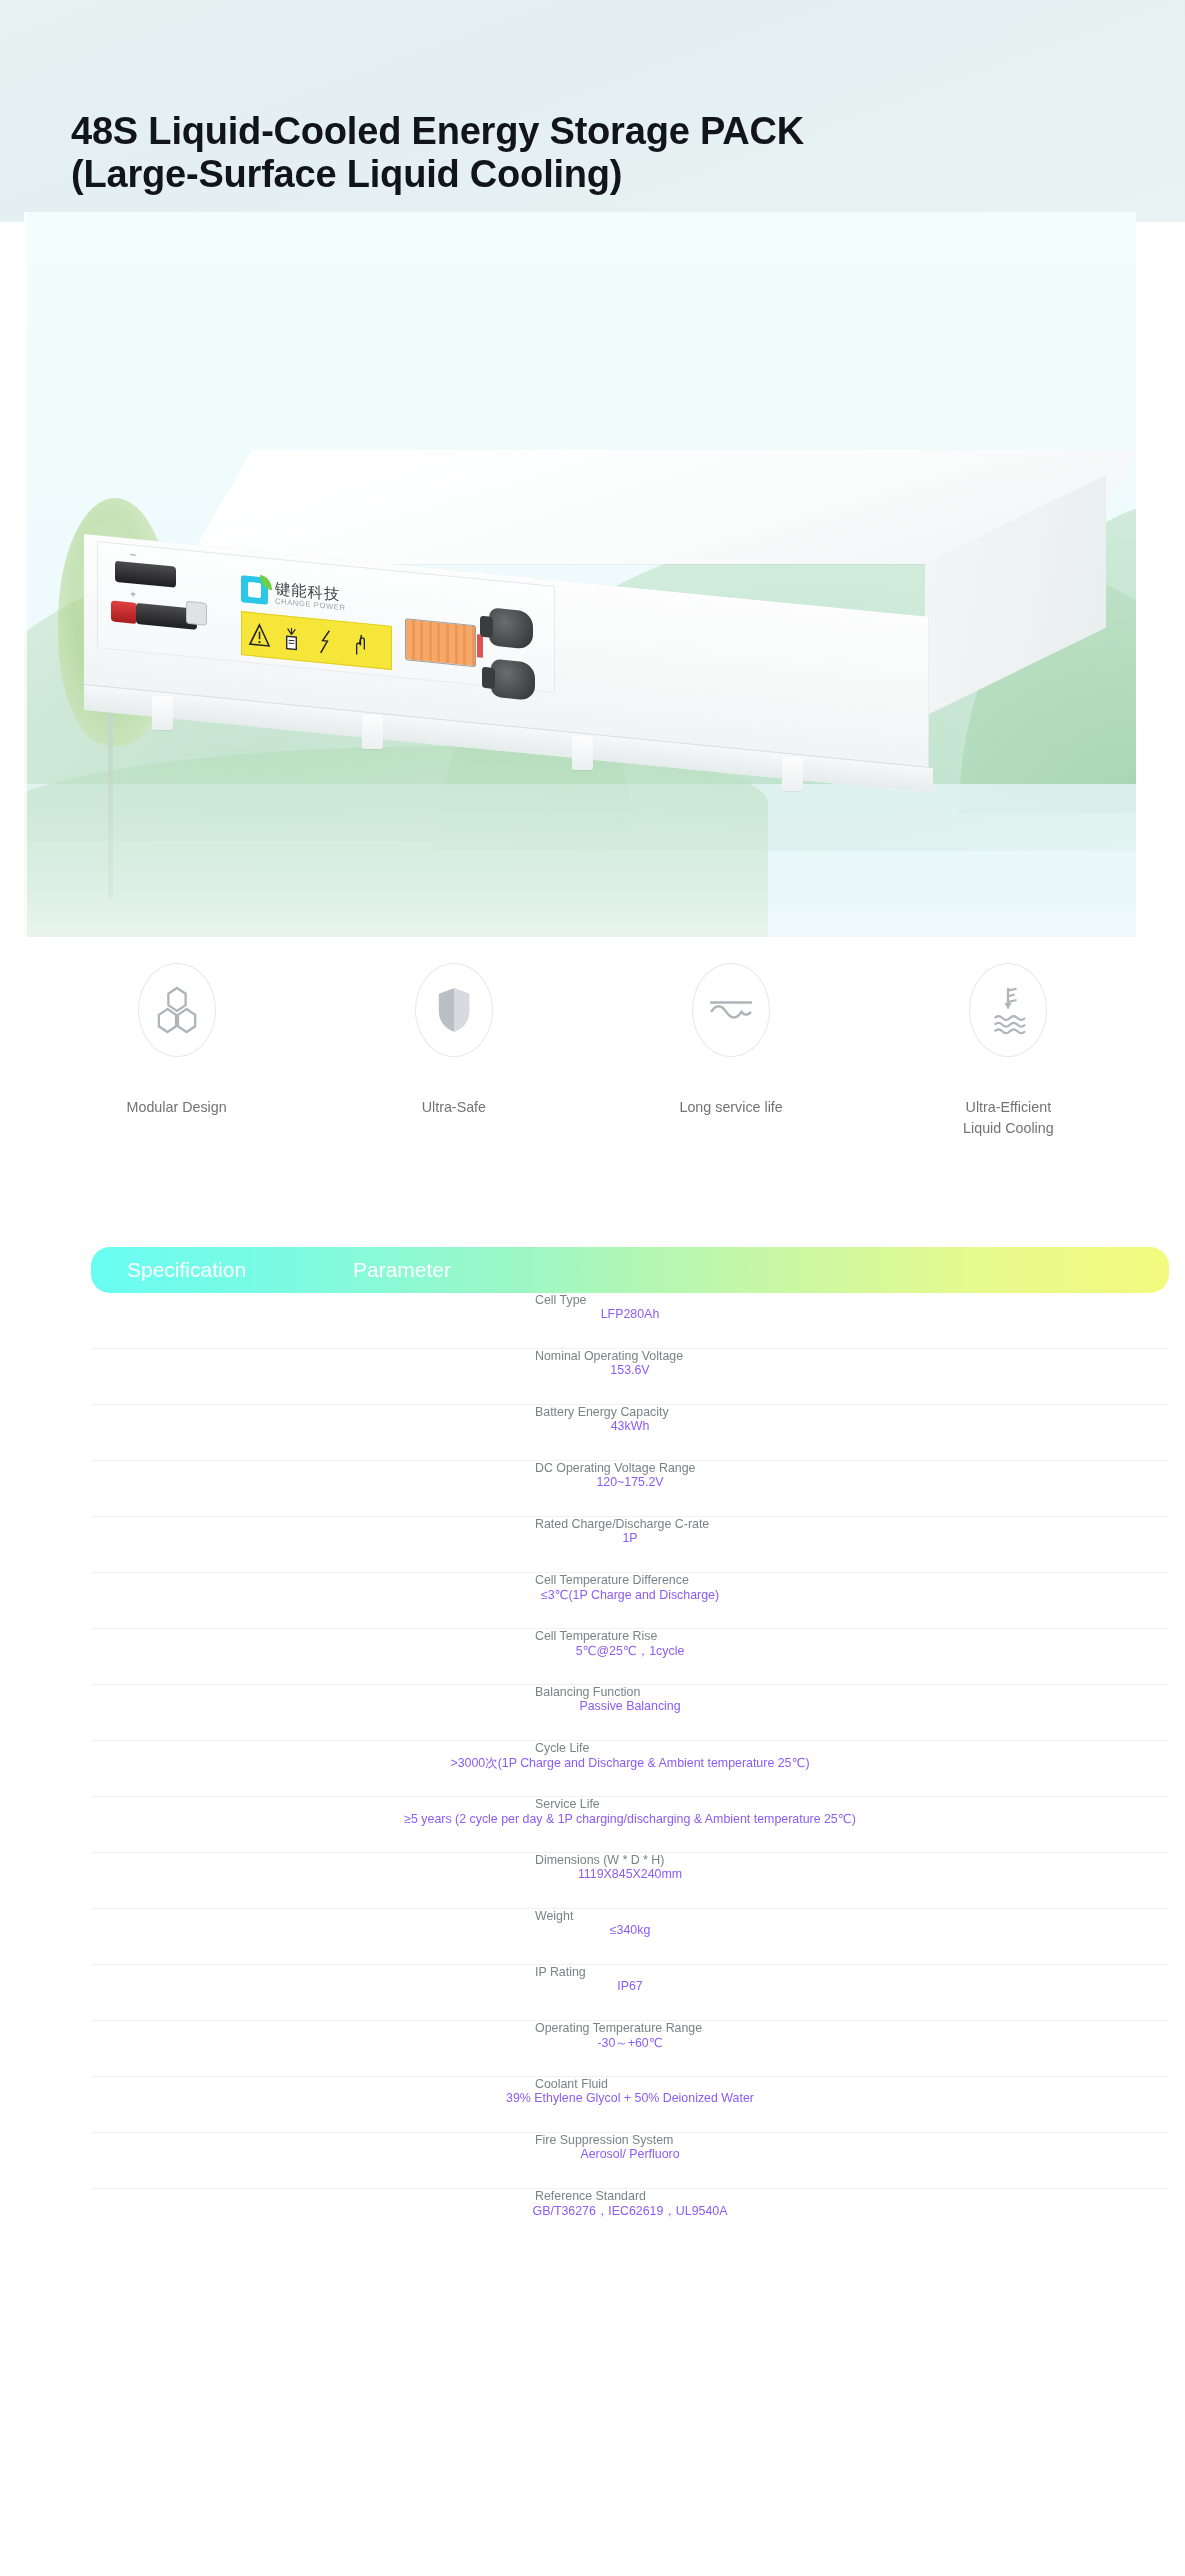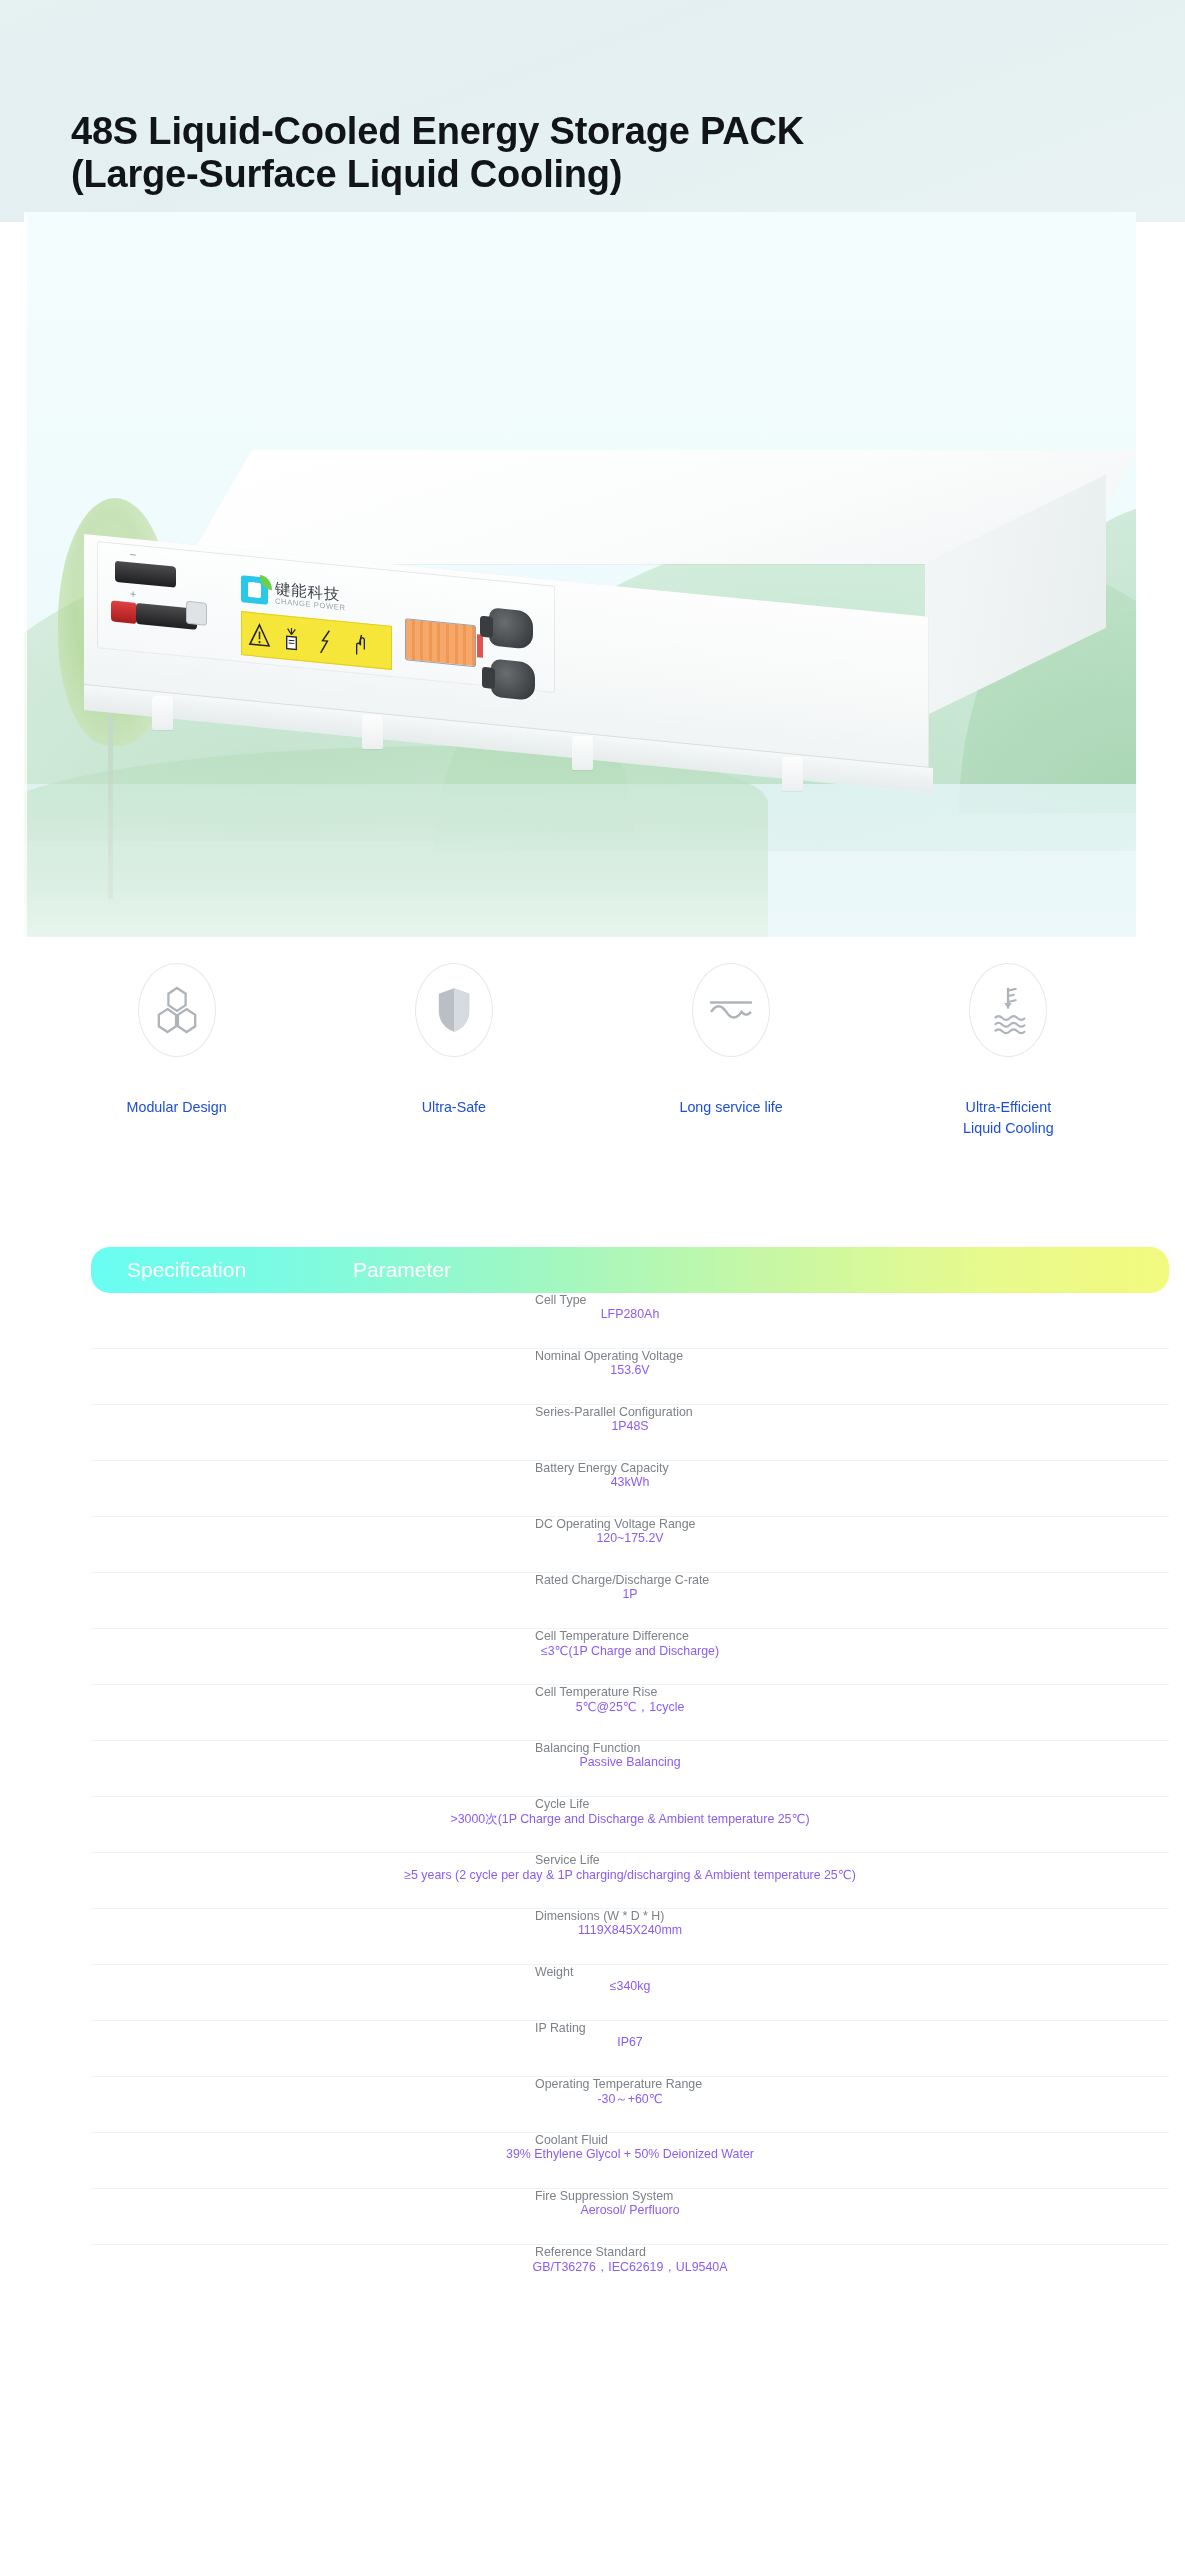--- a/index.html
+++ b/index.html
@@ -101,21 +101,21 @@
   .conn-orange:after{content:"";position:absolute;right:-7.6px;top:7.6px;width:5.7px;height:23px;background:#e05353;}
   .cool-port{position:absolute;width:44px;height:38px;background:radial-gradient(circle at 35% 35%,#6a6d70,#2e3133);
     border-radius:9.5px 15.3px 15.3px 9.5px;}
   .cool-port:after{content:"";position:absolute;left:-9.5px;top:8.6px;width:13.4px;height:21px;background:#3a3d40;border-radius:3.8px;}
 
   
   .features{position:absolute;left:38px;top:963px;width:1109px;height:219px;display:flex;}
   .feature{flex:1;display:flex;flex-direction:column;align-items:center;}
   .f-ring{width:76px;height:92px;border:1px solid #e6e8ea;border-radius:50%;
     display:flex;align-items:center;justify-content:center;}
-  .f-label{margin-top:40px;font-size:14.3px;color:#1d4ed8;text-align:center;line-height:1.45;white-space:pre-line;}
+  .f-label{margin-top:40px;font-size:14.3px;color:#737373;text-align:center;line-height:1.45;white-space:pre-line;}
 
   
   .table-wrap{position:absolute;left:91px;top:1247px;width:1078px;}
   .t-head{height:46px;background:linear-gradient(90deg,#69fdf2 0%,#7cfbe2 18%,#9df7c4 40%,#c6f7a6 62%,#e6fa8e 82%,#f3fa7e 100%);
     display:flex;align-items:center;border-radius:19px;}
   .t-head .c1{width:262px;padding-left:36px;box-sizing:border-box;}
   .t-head .c2{flex:1;}
   .t-head span{color:#ffffff;font-size:21px;}
   .t-row{display:flex;align-items:center;height:55px;border-bottom:1px solid #f1f2f3;flex-direction:column;}
   .t-row:last-child{border-bottom:none;}
@@ -270,24 +270,20 @@
 
     <div class="t-row">
         <div class="c1">Cell Type</div>
         <div class="c2">LFP280Ah</div>
       </div>
     <div class="t-row">
         <div class="c1">Nominal Operating Voltage</div>
         <div class="c2">153.6V</div>
       </div>
     <div class="t-row">
-        <div class="c1">Series-Parallel Configuration</div>
-        <div class="c2">1P48S</div>
-      </div>
-    <div class="t-row">
         <div class="c1">Battery Energy Capacity</div>
         <div class="c2">43kWh</div>
       </div>
     <div class="t-row">
         <div class="c1">DC Operating Voltage Range</div>
         <div class="c2">120~175.2V</div>
       </div>
     <div class="t-row">
         <div class="c1">Rated Charge/Discharge C-rate</div>
         <div class="c2">1P</div>

